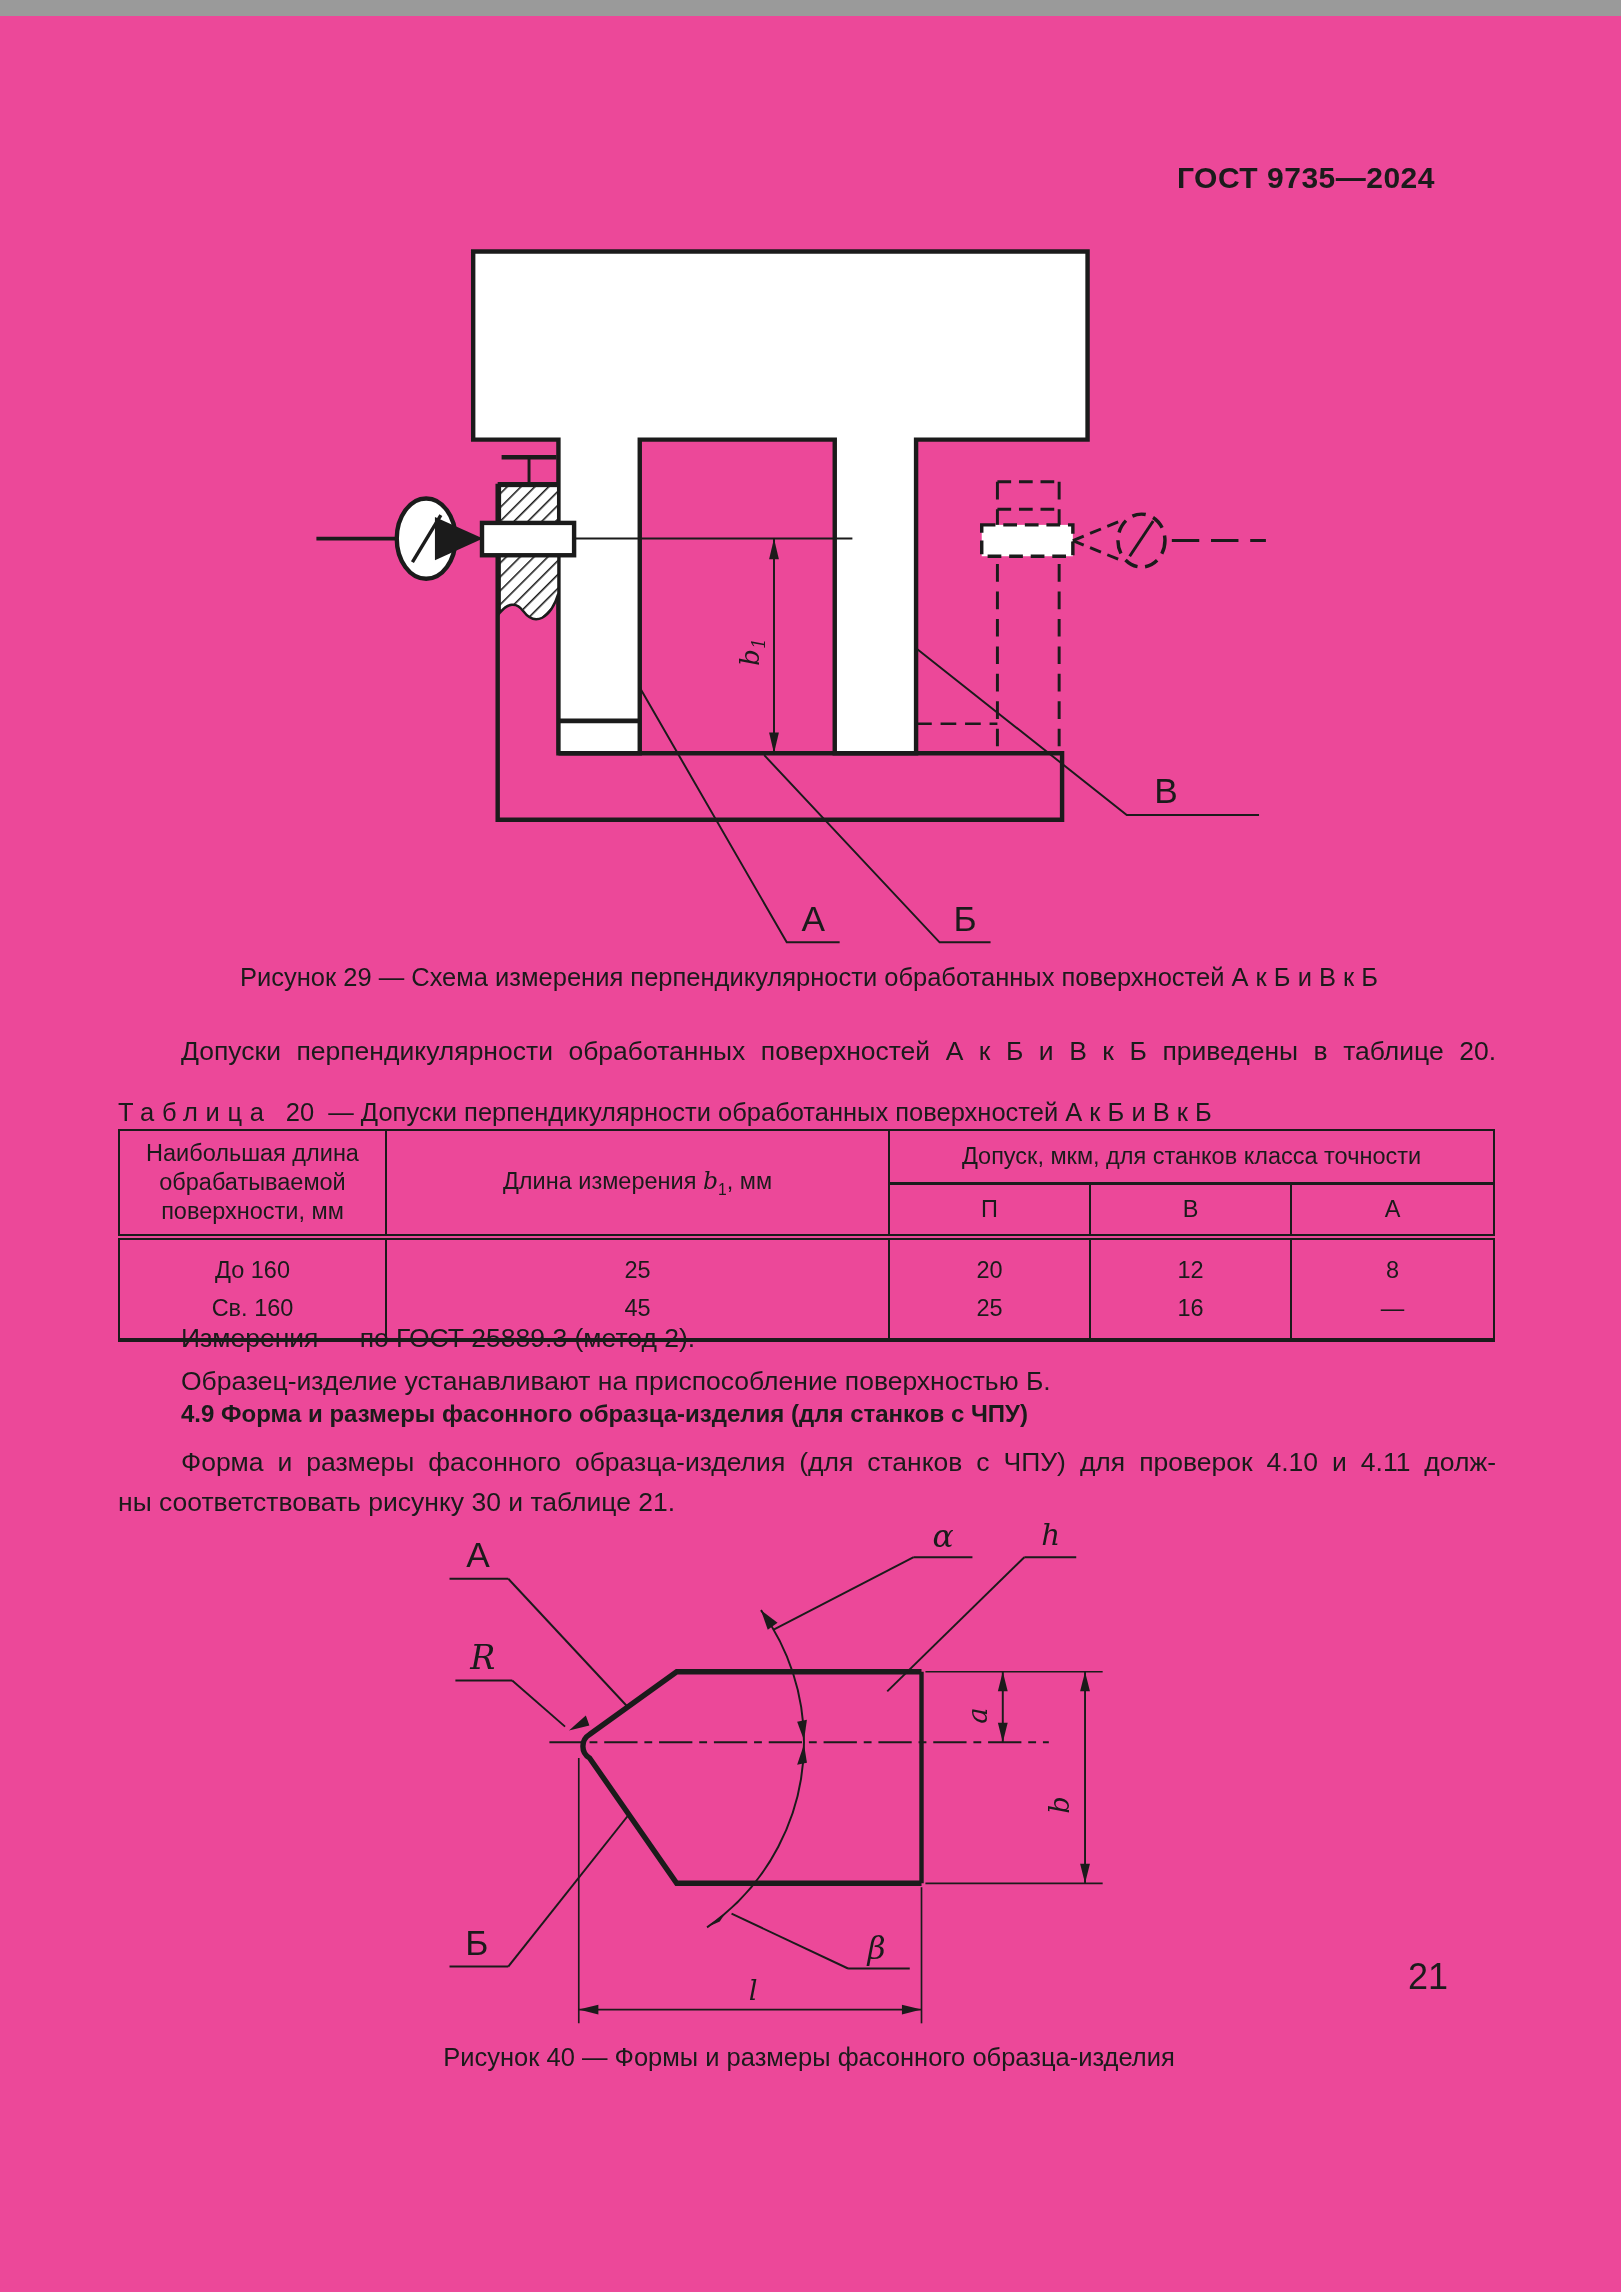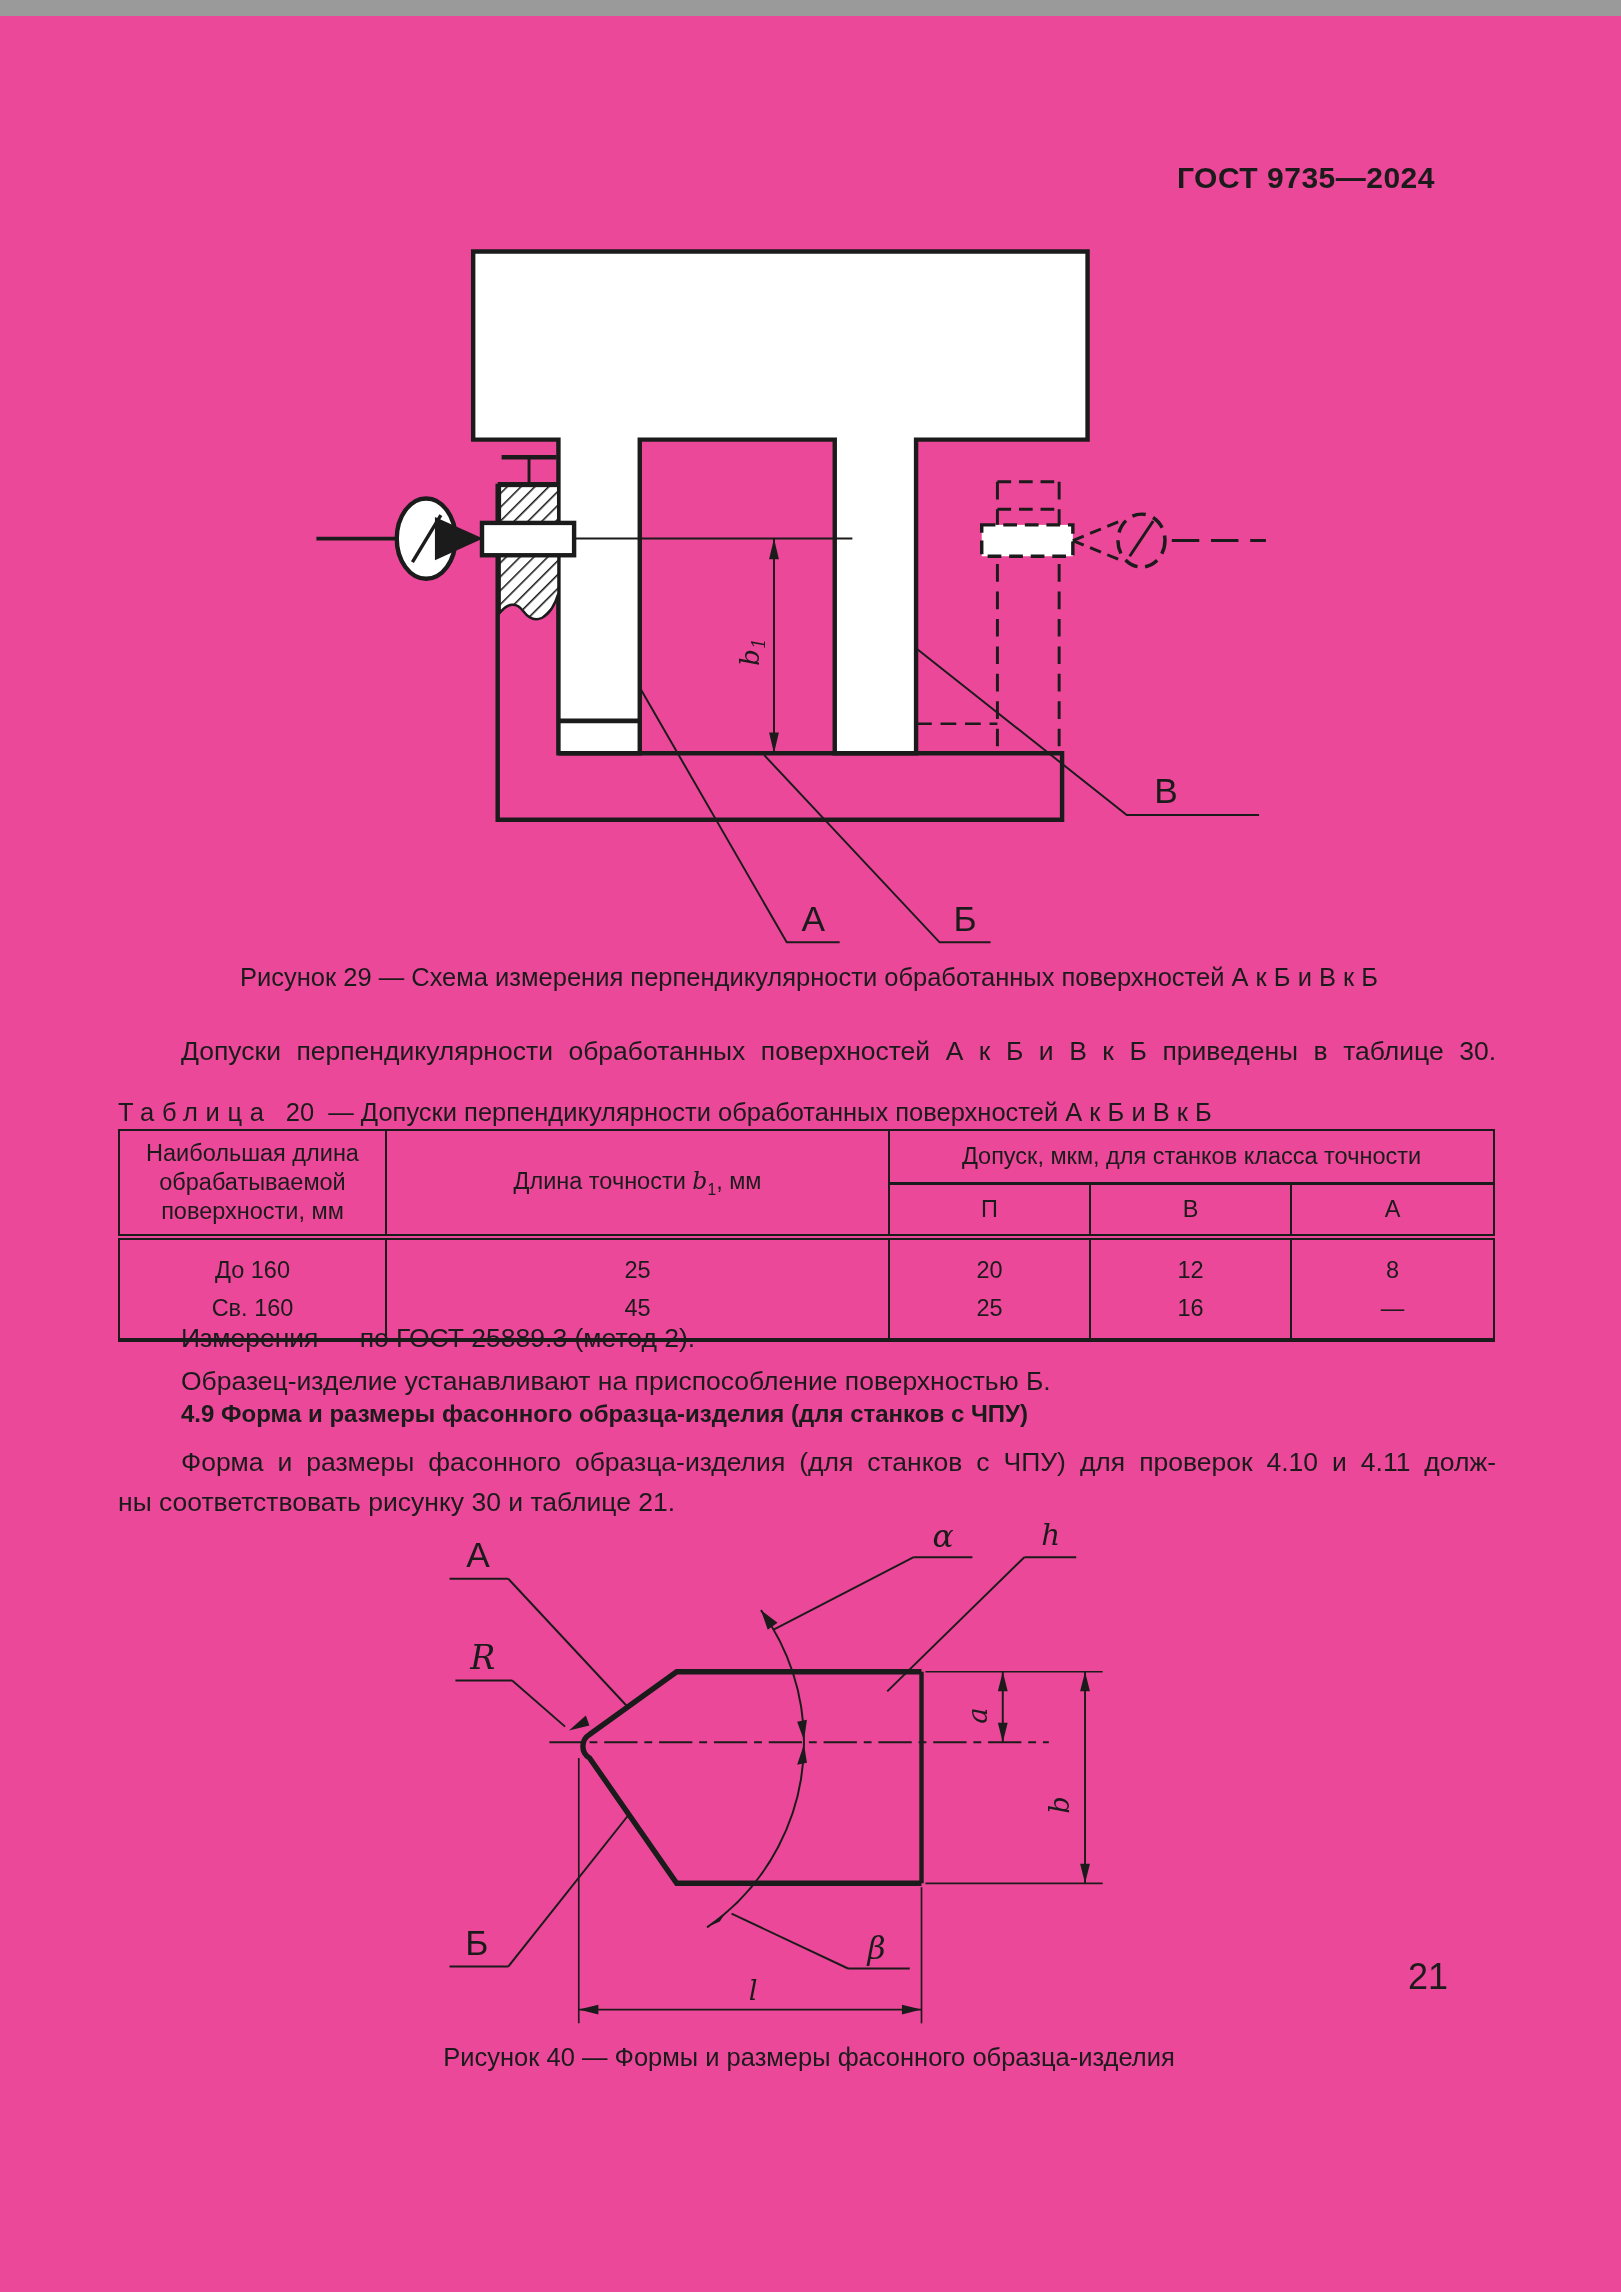--- a/index.html
+++ b/index.html
@@ -96,41 +96,41 @@
       <path d="M550,539 L729,730 L781,730" fill="none"></path>
       <path d="M705,430 L920,600 L1055,600" fill="none"></path>
     </g>
     <text x="600" y="718" font-size="36" text-anchor="middle">А</text>
     <text x="755" y="718" font-size="36" text-anchor="middle">Б</text>
     <text x="960" y="588" font-size="36" text-anchor="middle">В</text>
   </svg>
 
   <div class="abs caption" style="top:947px;">Рисунок 29 — Схема измерения перпендикулярности обработанных поверхностей А к Б и В к Б</div>
 
-  <div class="abs para just" style="left:181px; top:1015px; width:1315px;">Допуски перпендикулярности обработанных поверхностей А к Б и В к Б приведены в таблице 30.</div>
+  <div class="abs para just" style="left:181px; top:1015px; width:1315px;">Допуски перпендикулярности обработанных поверхностей А к Б и В к Б приведены в таблице 20.</div>
 
   <div class="abs tbl-title" style="top:1082px;">
     <span class="spaced">Таблица</span>&nbsp;
     <span>20</span>&nbsp;
     <span>— Допуски перпендикулярности обработанных поверхностей А к Б и В к Б</span>
   </div>
 
   <div class="abs" style="left:118px; top:1113px;">
     <table class="gost">
       <colgroup>
         <col style="width:267px">
           <col style="width:503px">
         <col style="width:201px">
           <col style="width:201px">
           <col style="width:203px">
       </colgroup>
       <thead>
         <tr>
           <th rowspan="2" class="dbl hdr3">Наибольшая длина обрабатываемой поверхности, мм</th>
-          <th rowspan="2" class="dbl"><span>Длина точности </span><span class="dimvar">b</span><sub class="small">1</sub><span>, мм</span></th>
+          <th rowspan="2" class="dbl"><span>Длина измерения </span><span class="dimvar">b</span><sub class="small">1</sub><span>, мм</span></th>
           <th colspan="3" class="thick-under">Допуск, мкм, для станков класса точности</th>
         </tr>
         <tr class="subrow">
           <th class="dbl">П</th>
           <th class="dbl">В</th>
           <th class="dbl">А</th>
         </tr>
       </thead>
       <tbody>
         <tr class="r1">

